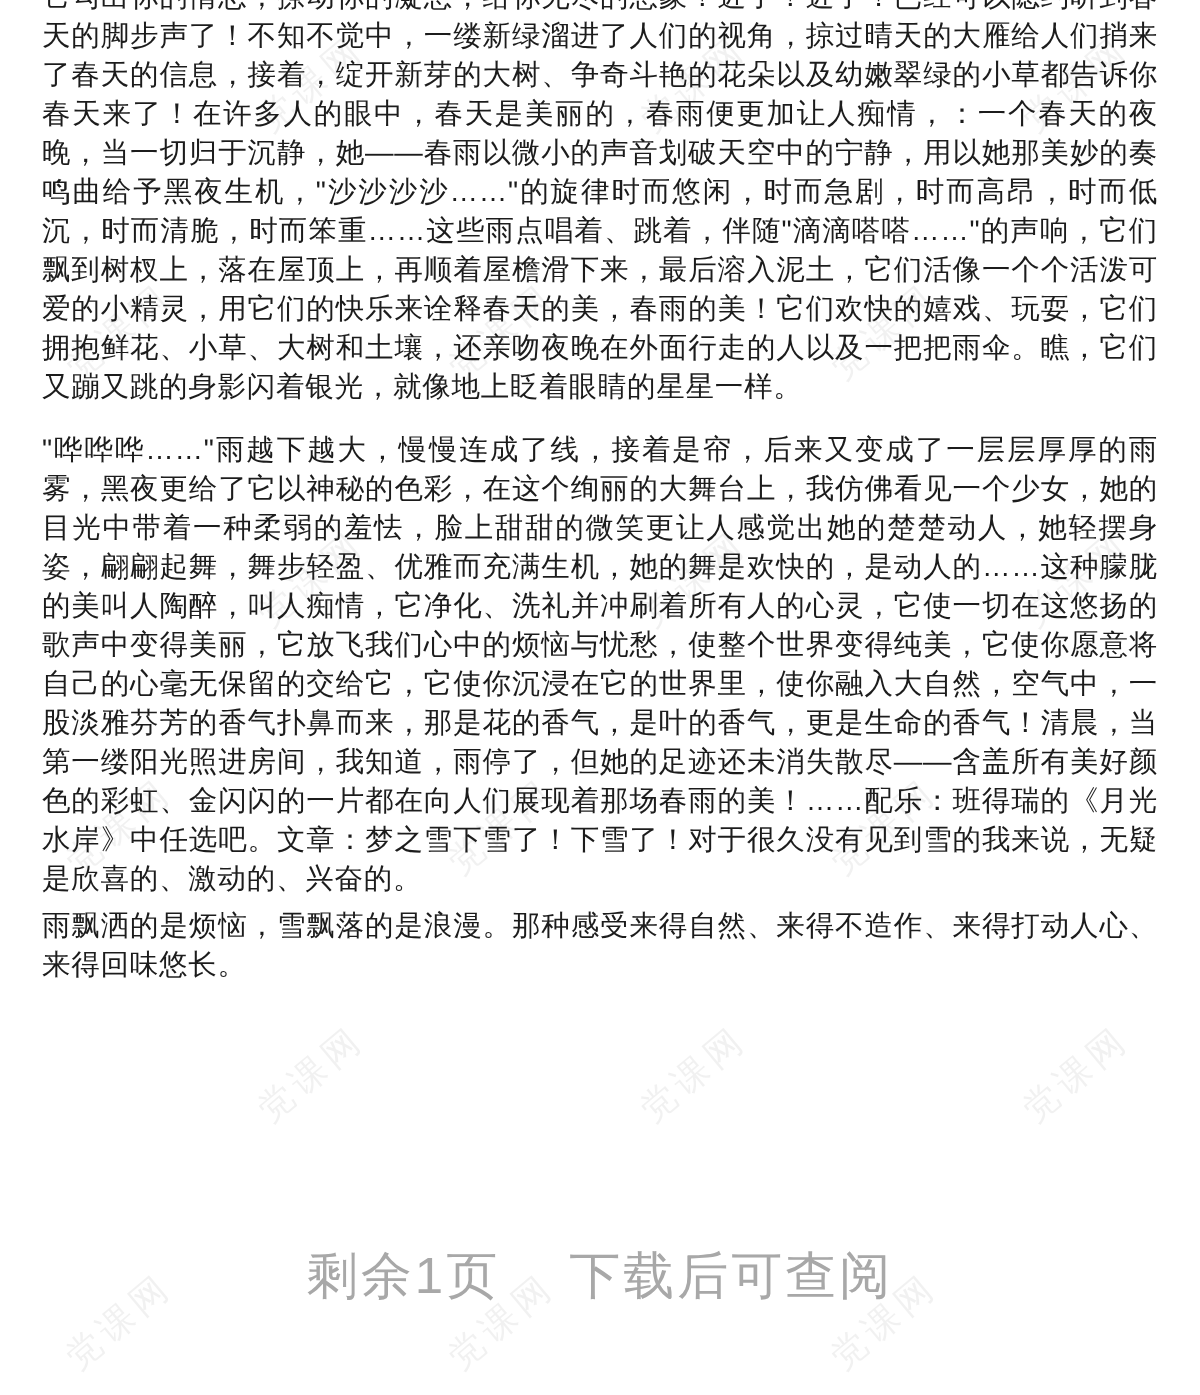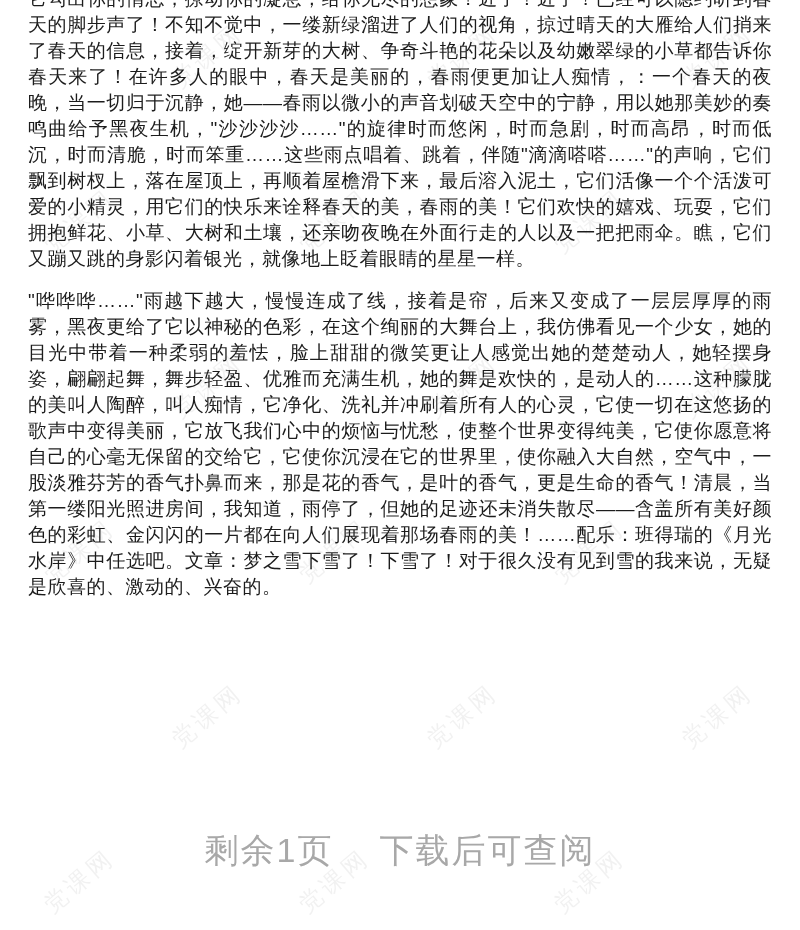--- a/index.html
+++ b/index.html
@@ -90,19 +90,20 @@
       <span class="wm" style="left: 420px; top: 700px; color: rgba(0, 0, 0, 0.055); transform: rotate(-40deg);">党课网</span>
       <span class="wm" style="left: 675px; top: 700px; color: rgba(0, 0, 0, 0.055); transform: rotate(-40deg);">党课网</span>
       <span class="wm" style="left: 37px; top: 865px; color: rgba(0, 0, 0, 0.055); transform: rotate(-40deg);">党课网</span>
       <span class="wm" style="left: 292px; top: 865px; color: rgba(0, 0, 0, 0.055); transform: rotate(-40deg);">党课网</span>
       <span class="wm" style="left: 547px; top: 865px; color: rgba(0, 0, 0, 0.055); transform: rotate(-40deg);">党课网</span>
     </div>
 
   <div class="content">
     <p class="para-first">它勾出你的情思，撩动你的凝息，给你无尽的想象！近了！近了！已经可以隐约听到春天的脚步声了！不知不觉中，一缕新绿溜进了人们的视角，掠过晴天的大雁给人们捎来了春天的信息，接着，绽开新芽的大树、争奇斗艳的花朵以及幼嫩翠绿的小草都告诉你春天来了！在许多人的眼中，春天是美丽的，春雨便更加让人痴情，：一个春天的夜晚，当一切归于沉静，她——春雨以微小的声音划破天空中的宁静，用以她那美妙的奏鸣曲给予黑夜生机，"沙沙沙沙……"的旋律时而悠闲，时而急剧，时而高昂，时而低沉，时而清脆，时而笨重……这些雨点唱着、跳着，伴随"滴滴嗒嗒……"的声响，它们飘到树杈上，落在屋顶上，再顺着屋檐滑下来，最后溶入泥土，它们活像一个个活泼可爱的小精灵，用它们的快乐来诠释春天的美，春雨的美！它们欢快的嬉戏、玩耍，它们拥抱鲜花、小草、大树和土壤，还亲吻夜晚在外面行走的人以及一把把雨伞。瞧，它们又蹦又跳的身影闪着银光，就像地上眨着眼睛的星星一样。</p>
     <p>"哗哗哗……"雨越下越大，慢慢连成了线，接着是帘，后来又变成了一层层厚厚的雨雾，黑夜更给了它以神秘的色彩，在这个绚丽的大舞台上，我仿佛看见一个少女，她的目光中带着一种柔弱的羞怯，脸上甜甜的微笑更让人感觉出她的楚楚动人，她轻摆身姿，翩翩起舞，舞步轻盈、优雅而充满生机，她的舞是欢快的，是动人的……这种朦胧的美叫人陶醉，叫人痴情，它净化、洗礼并冲刷着所有人的心灵，它使一切在这悠扬的歌声中变得美丽，它放飞我们心中的烦恼与忧愁，使整个世界变得纯美，它使你愿意将自己的心毫无保留的交给它，它使你沉浸在它的世界里，使你融入大自然，空气中，一股淡雅芬芳的香气扑鼻而来，那是花的香气，是叶的香气，更是生命的香气！清晨，当第一缕阳光照进房间，我知道，雨停了，但她的足迹还未消失散尽——含盖所有美好颜色的彩虹、金闪闪的一片都在向人们展现着那场春雨的美！……配乐：班得瑞的《月光水岸》中任选吧。文章：梦之雪下雪了！下雪了！对于很久没有见到雪的我来说，无疑是欣喜的、激动的、兴奋的。</p>
+    <p>雨飘洒的是烦恼，雪飘落的是浪漫。那种感受来得自然、来得不造作、来得打动人心、来得回味悠长。</p>
   </div>
 
   <div class="footer-notice">
     <span>剩余1页</span><span class="download-hint">下载后可查阅</span>
   </div>
 
 </div>
 
 </body></html>

